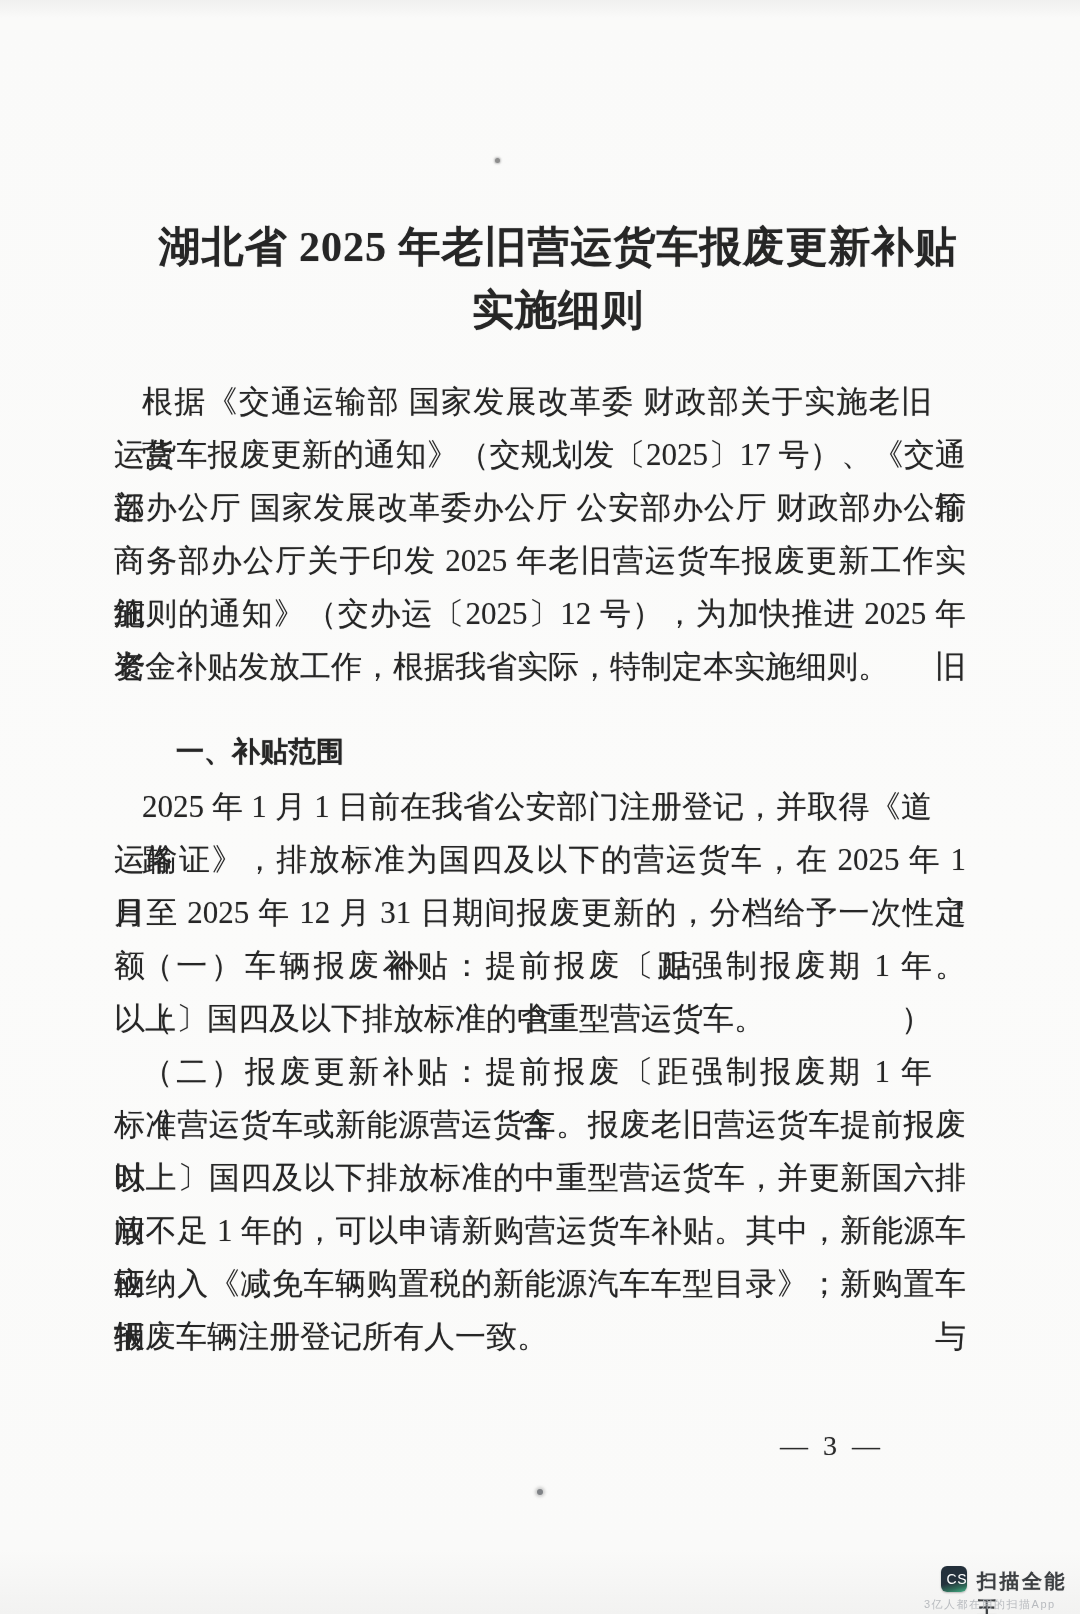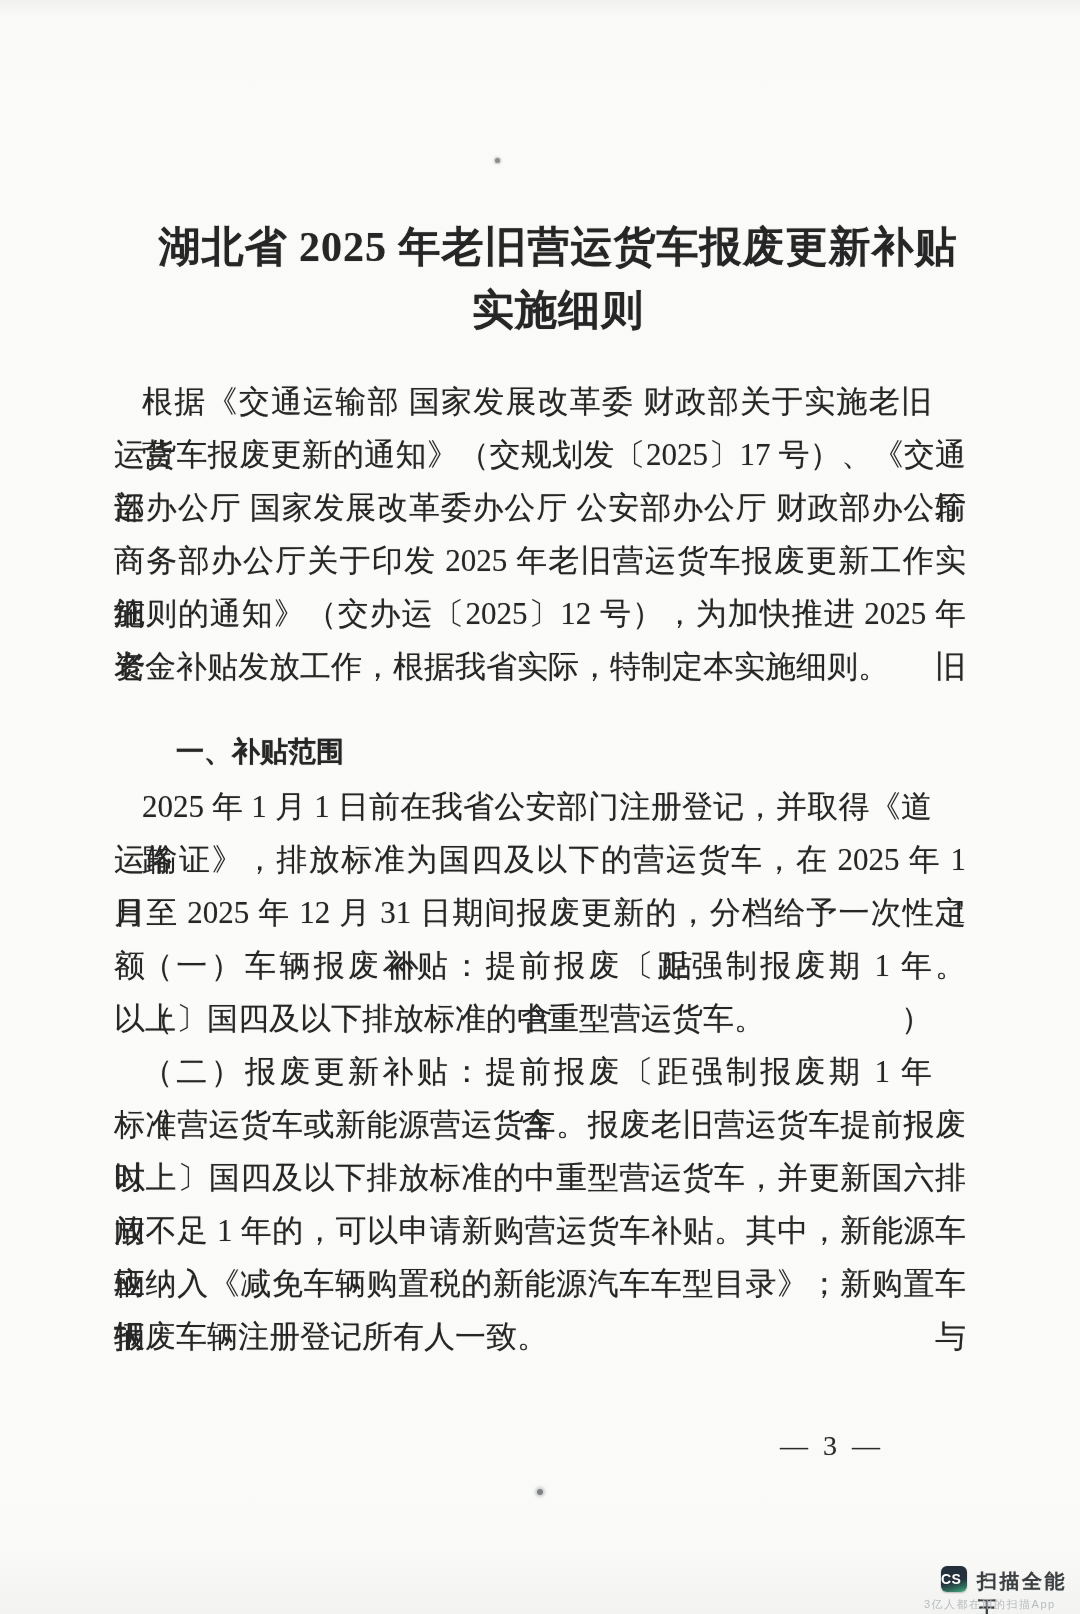--- a/index.html
+++ b/index.html
@@ -55,22 +55,22 @@
   .speck-top{left:495px;top:158px;width:5px;height:5px;background:#8d8d8d;box-shadow:0 0 2px 1px rgba(140,140,140,.5);}
   .speck-bottom{left:537px;top:1489px;width:6px;height:6px;background:#7f8286;box-shadow:0 0 3px 2px rgba(150,150,150,.45);}
   .watermark{
     position:absolute;left:0;top:1560px;width:1080px;height:54px;
     font-family:"Liberation Sans","DejaVu Sans",sans-serif;
   }
   .cs-logo{
     position:absolute;left:941px;top:6px;
     width:26px;height:26px;border-radius:6px;
     background:linear-gradient(165deg,#232f3a 0%,#25323d 58%,#2f6a58 80%,#46b388 100%);
-    color:#ffffff;font-weight:700;font-size:14px;line-height:26px;
-    text-align:left;letter-spacing:.5px;
+    color:#ffffff;font-weight:400;font-size:14px;line-height:26px;
+    text-align:right;letter-spacing:.5px;
     box-shadow:0 1px 2px rgba(0,0,0,.25);
   }
   .cs-name{
     position:absolute;left:977px;top:8px;
     font-size:20px;font-weight:700;color:#3c3f42;
     letter-spacing:2.5px;
     text-shadow:0 0 1px rgba(60,60,60,.3);
   }
   .cs-tagline{
     position:absolute;left:924px;top:37px;

